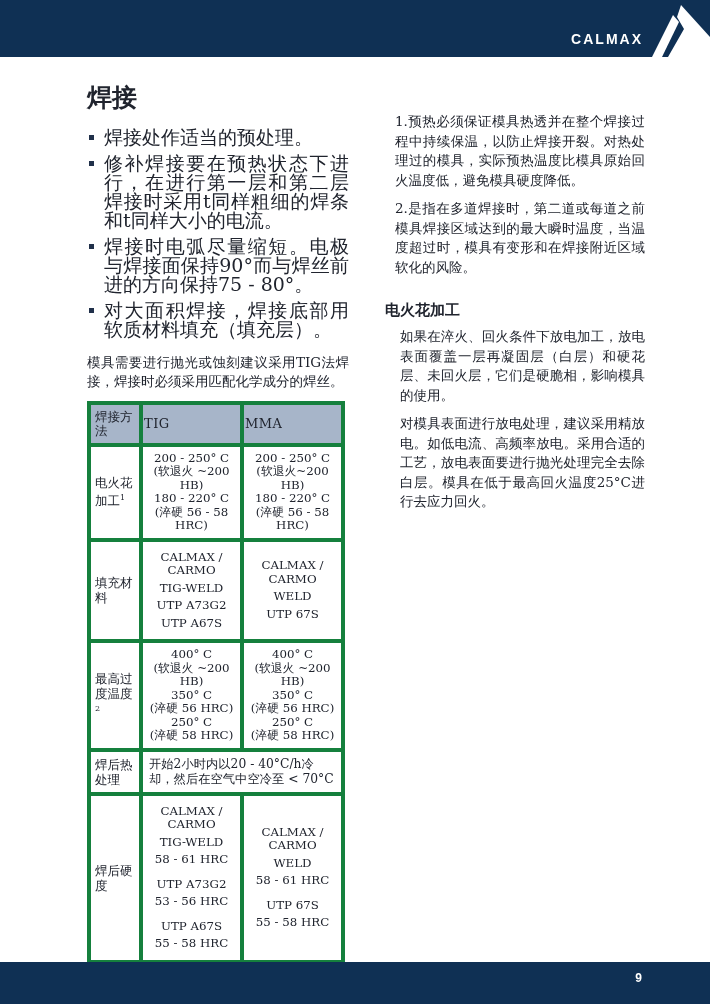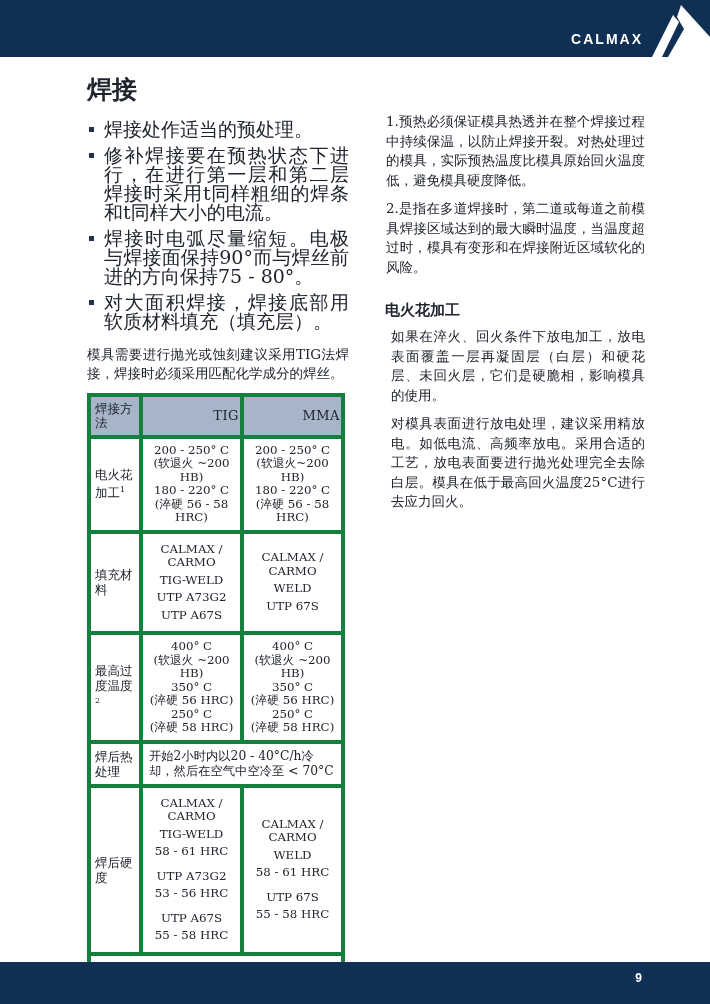--- a/index.html
+++ b/index.html
@@ -16,36 +16,36 @@
   }
   .logo{position:absolute;top:5px;right:0;width:64px;height:52px;display:block;}
   .footbar{position:absolute;left:0;bottom:0;width:710px;height:42px;background:#0f3054;}
   .pagenum{
     position:absolute;top:9px;right:68px;color:#ffffff;
     font-family:"Liberation Sans","DejaVu Sans",sans-serif;font-size:12px;font-weight:bold;
   }
   
   .col-left{position:absolute;left:87px;top:76px;width:262px;}
   .col-right{position:absolute;left:385px;top:112px;width:260px;}
-  h1.t{font-size:25px;font-weight:bold;margin:0 0 16px 0;line-height:1.1;}
+  h1.t{font-size:25px;font-weight:bold;margin:8px 0 16px 0;line-height:1.1;}
   h2.t{font-size:15px;font-weight:bold;margin:24px 0 8px 0;line-height:1.2;}
   p.body{font-size:13.5px;line-height:19px;margin:0 0 10px 0;text-align:justify;}
-  p.note{font-size:13.5px;line-height:19.5px;margin:0 0 9px 1px;text-align:justify;}
+  p.note{font-size:13.5px;line-height:19.5px;margin:0 0 9px 10px;text-align:justify;}
   p.ind{padding-left:5px;}
   
   ul.bullets{list-style:none;margin:4px 0 14px 0;padding:0;}
   ul.bullets li{position:relative;padding-left:17px;font-size:19px;line-height:19px;margin:0 0 7px 0;text-align:justify;}
   .sq{position:absolute;left:2px;top:7px;width:5px;height:5px;background:#20304a;}
   
   table.spec{border-collapse:collapse;width:254px;table-layout:fixed;margin-top:2px;
              border:2px solid #262a35;}
   table.spec td{border:4px solid #15803d;vertical-align:middle;}
   td.hdr{background:#a7b5c9;height:28px;}
   td.hdr.lbl{font-size:12.5px;line-height:14px;padding:3px 4px;text-align:left;}
-  td.hdr.c{font-size:13px;text-align:right;letter-spacing:0.5px;}
+  td.hdr.c{font-size:13px;text-align:left;letter-spacing:0.5px;}
   td.lbl{font-size:12.5px;line-height:15px;padding:4px 4px;text-align:left;}
   td.c{font-size:11.8px;text-align:center;padding:5px 1px;line-height:13.5px;}
   td.c .ln{display:block;}
   td.c .sp{margin:4px 0;}
   td.c .gap{margin-top:11px;}
   td.merged{font-size:12.3px;line-height:15px;padding:5px 6px;text-align:left;}
   td.section-lbl{font-size:12.8px;padding:6px 5px;text-align:left;}
   sup.fn{font-size:8px;}
 </style>
 </head>

